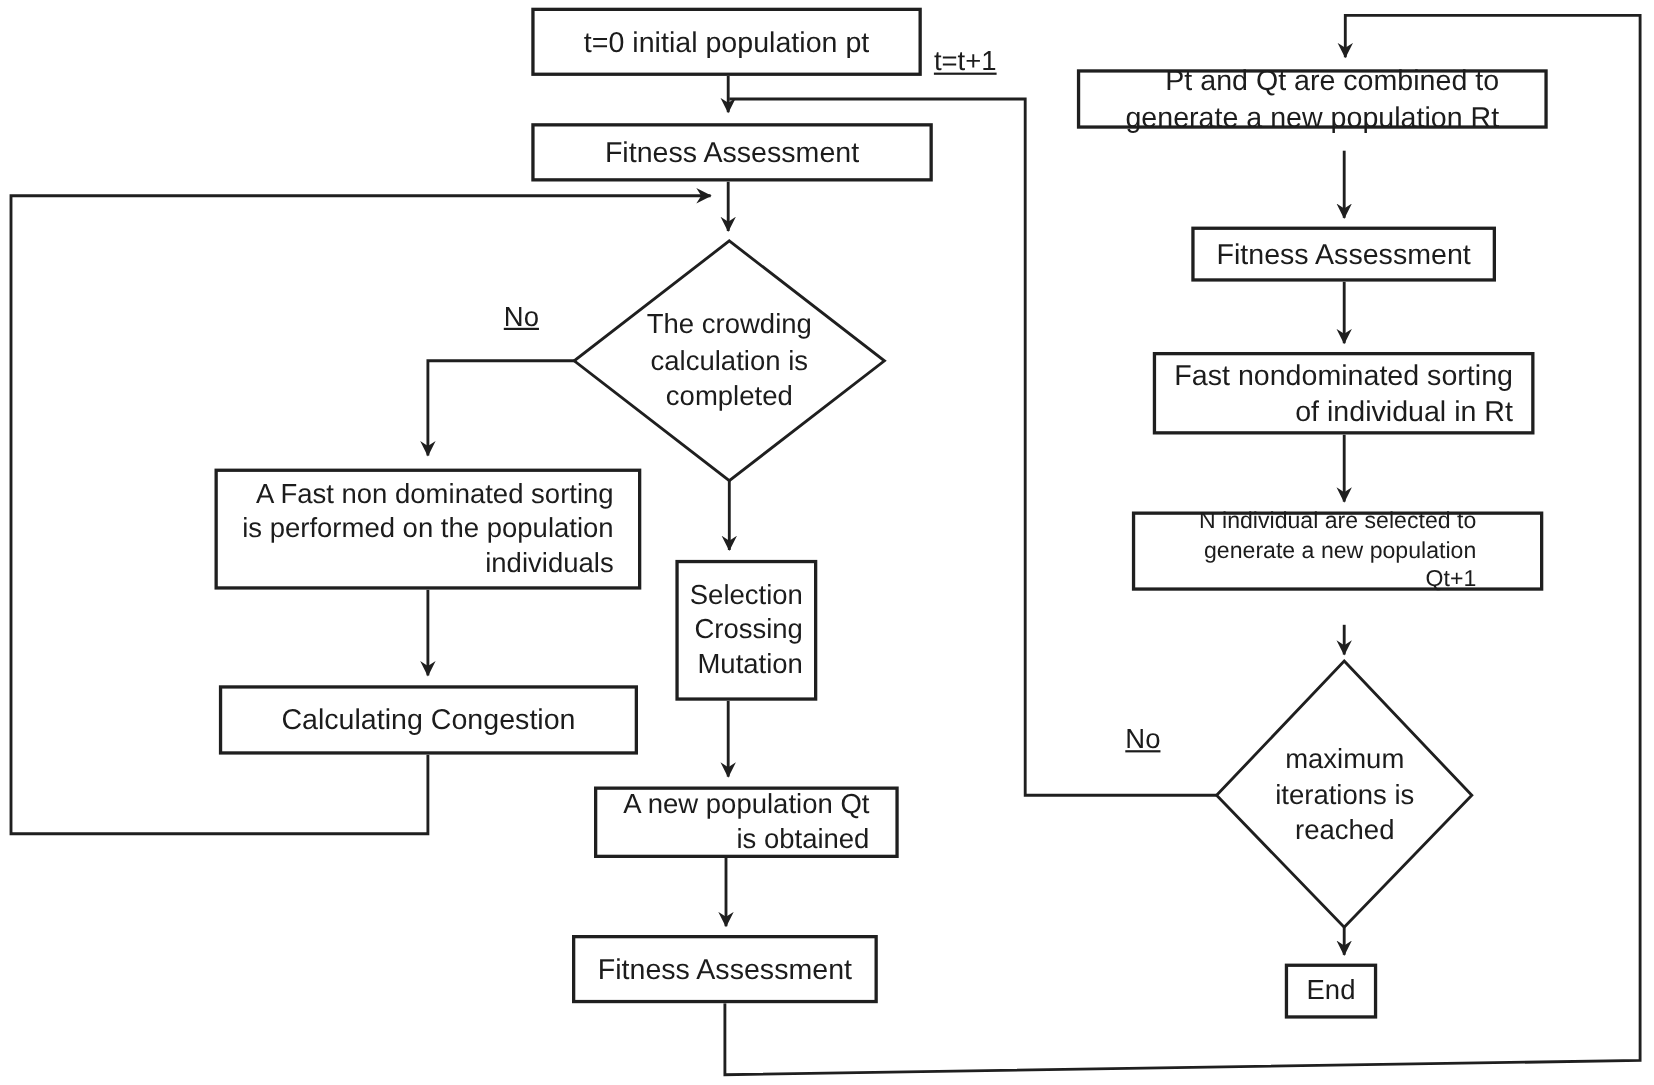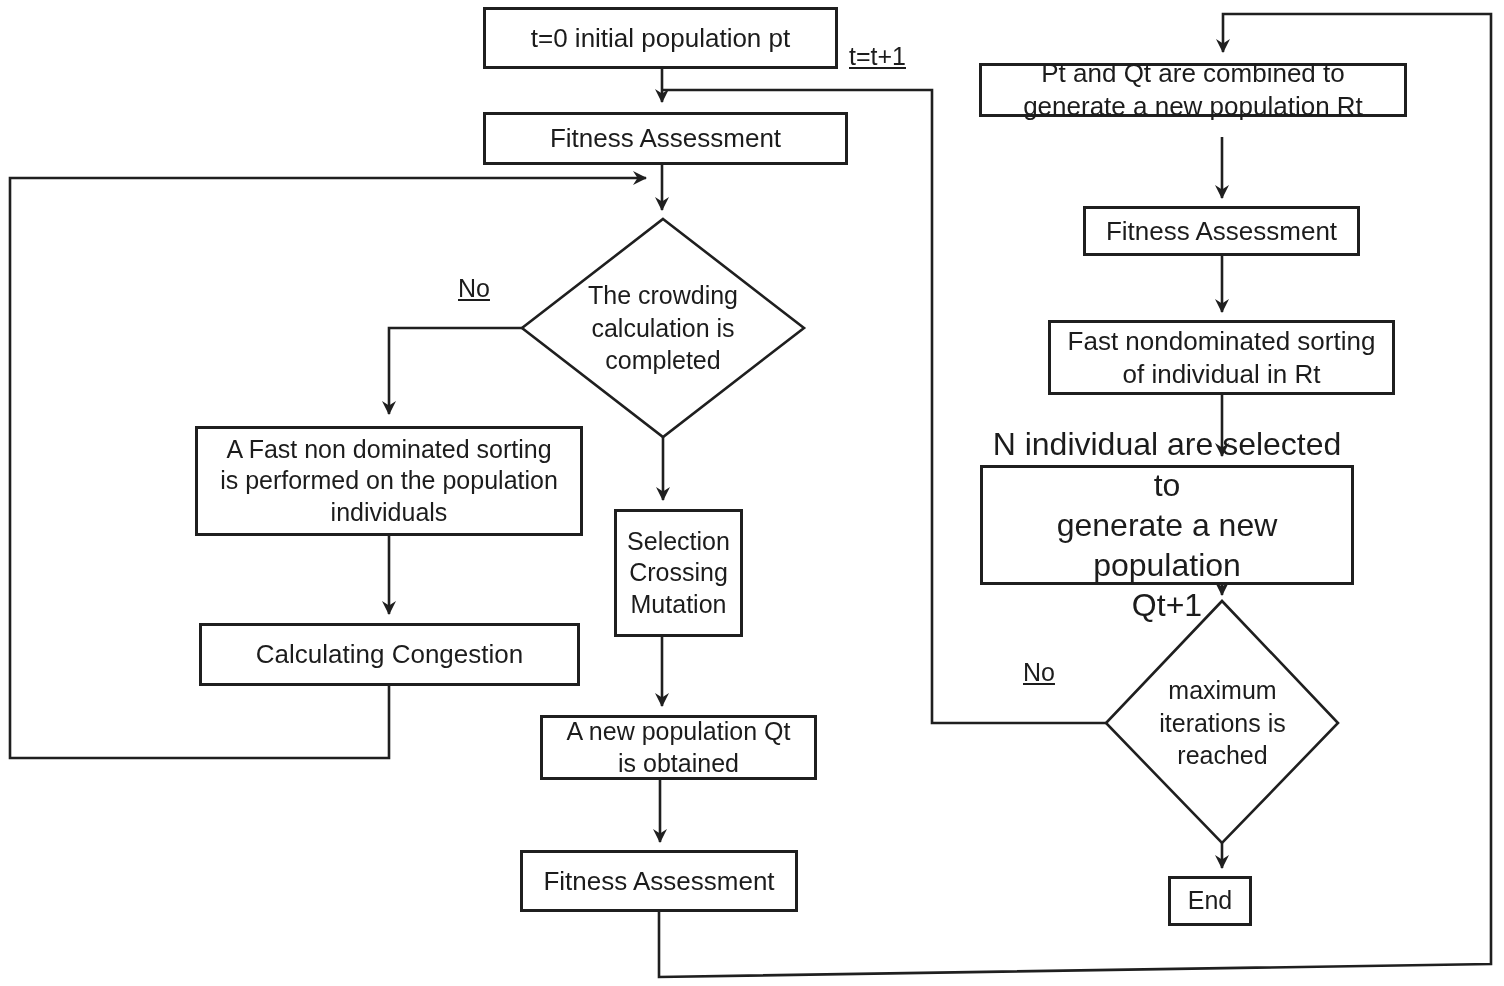--- a/index.html
+++ b/index.html
@@ -16,21 +16,21 @@
     color:var(--text);
   }
   #canvas{position:absolute;left:0;top:0;width:1504px;height:986px;}
   svg#wires{position:absolute;left:0;top:0;z-index:0;}
   .connector{stroke:var(--stroke);fill:none;stroke-width:2.6px;}
   .diamond-shape{fill:var(--node-bg);stroke:var(--stroke);stroke-width:2.6px;}
   .node{
     position:absolute;box-sizing:border-box;z-index:2;
     background:var(--node-bg);border:3px solid var(--stroke);
     display:flex;align-items:center;justify-content:center;
-    text-align:center;white-space:pre-line;
+    text-align:right;white-space:pre-line;
     font-size:25px;line-height:1.26;color:var(--text);
   }
   .diamond-text{
     position:absolute;z-index:3;background:transparent;border:none;
     display:flex;align-items:center;justify-content:center;
     text-align:center;white-space:pre-line;
     font-size:25px;line-height:1.3;color:var(--text);
   }
   .edge-label{
     position:absolute;z-index:3;background:transparent;
@@ -93,21 +93,21 @@
   <div class="node" style="left:520px;top:850px;width:278px;height:62px;font-size:26px;">Fitness Assessment</div>
 
   <div class="node" style="left:979px;top:63px;width:428px;height:54px;font-size:26px;">Pt and Qt are combined to
 generate a new population Rt</div>
 
   <div class="node" style="left:1083px;top:206px;width:277px;height:50px;font-size:26px;">Fitness Assessment</div>
 
   <div class="node" style="left:1048px;top:320px;width:347px;height:75px;font-size:26px;">Fast nondominated sorting
 of individual in Rt</div>
 
-  <div class="node" style="left:980px;top:465px;width:374px;height:120px;font-size:32px;">N individual are selected to
+  <div class="node" style="left:1029px;top:465px;width:374px;height:72px;font-size:21px;">N individual are selected to
 generate a new population
 Qt+1</div>
 
   <div class="node" style="left:1168px;top:876px;width:84px;height:50px;">End</div>
 
   <div class="diamond-text" style="left:540px;top:278px;width:246px;height:100px;">The crowding
 calculation is
 completed</div>
 
   <div class="diamond-text" style="left:1110px;top:672px;width:225px;height:102px;">maximum

